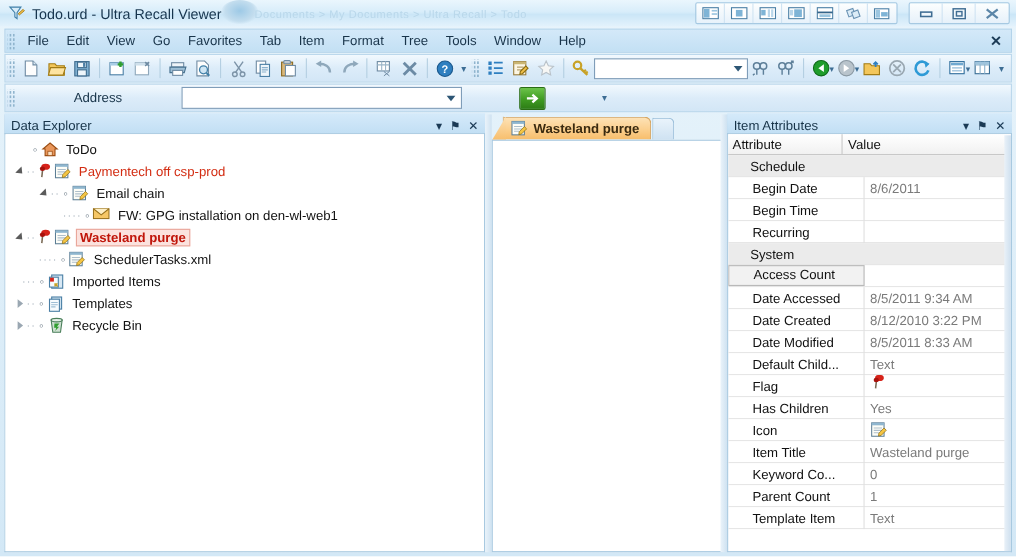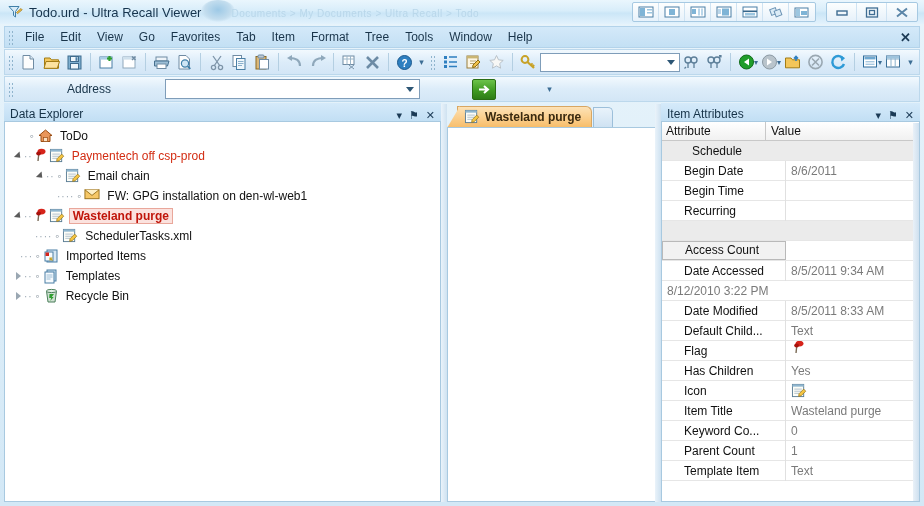--- a/index.html
+++ b/index.html
@@ -231,21 +231,21 @@
   .grow {
     height: 20px; display: flex; align-items: center;
     border-bottom: 1px solid #e6e6e6; font-size: 12px;
   }
   .grow.group { background: #ebebeb; }
   .g-attr {
     width: 124px; height: 20px; line-height: 20px; padding-left: 22px;
     color: #111; border-right: 1px solid #e0e0e0;
     white-space: nowrap; overflow: hidden;
   }
-  .grow.group .g-attr { border-right: none; padding-left: 20px; margin-left: 10px; }
+  .grow.group .g-attr { border-right: none; padding-left: 20px; }
   .g-attr.selected {
     background: #f2f2f2; border: 1px solid #b9b9b9; height: 19px; line-height: 17px;
   }
   .g-val {
     flex: 1; height: 20px; line-height: 20px; padding-left: 5px; color: #7a7a7a;
     white-space: nowrap; overflow: hidden;
   }
   .g-val.ico { display: flex; align-items: center; }
 
   
@@ -812,30 +812,32 @@
       </div>
       <div class="grow">
         <div class="g-attr">Begin Time</div>
         <div class="g-val"></div>
       </div>
       <div class="grow">
         <div class="g-attr">Recurring</div>
         <div class="g-val"></div>
       </div>
       <div class="grow group">
+        <div class="g-attr">System</div>
         <div class="g-val"></div>
       </div>
       <div class="grow">
         <div class="g-attr selected">Access Count</div>
       </div>
       <div class="grow">
         <div class="g-attr">Date Accessed</div>
         <div class="g-val">8/5/2011 9:34 AM</div>
       </div>
       <div class="grow">
+        <div class="g-attr">Date Created</div>
         <div class="g-val">8/12/2010 3:22 PM</div>
       </div>
       <div class="grow">
         <div class="g-attr">Date Modified</div>
         <div class="g-val">8/5/2011 8:33 AM</div>
       </div>
       <div class="grow">
         <div class="g-attr">Default Child...</div>
         <div class="g-val">Text</div>
       </div>

